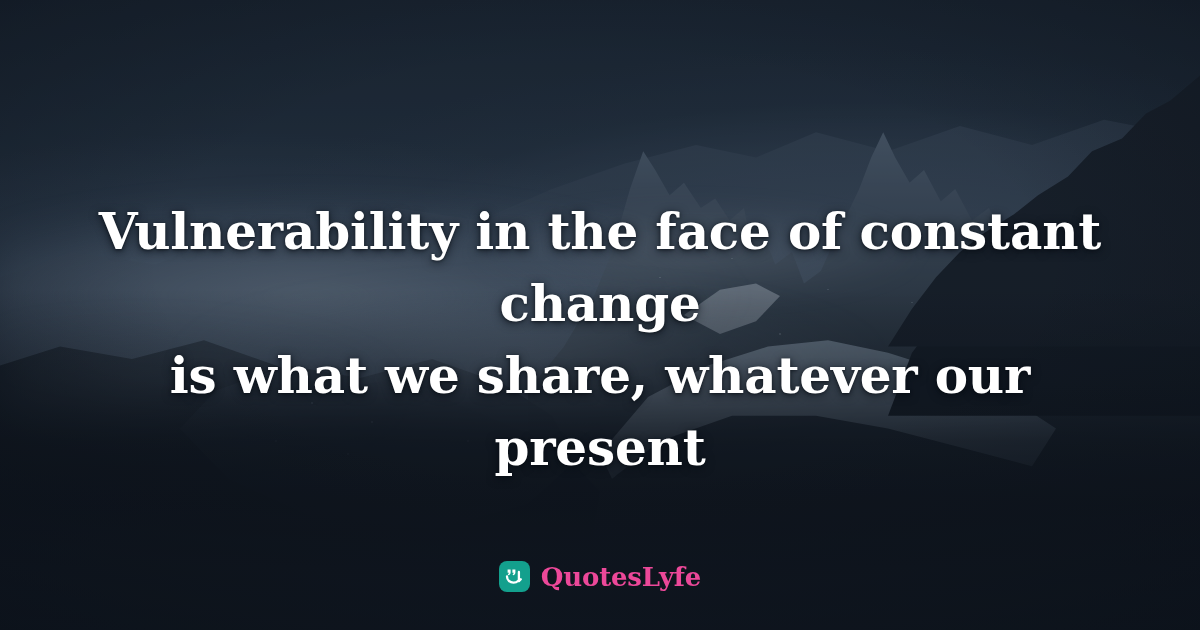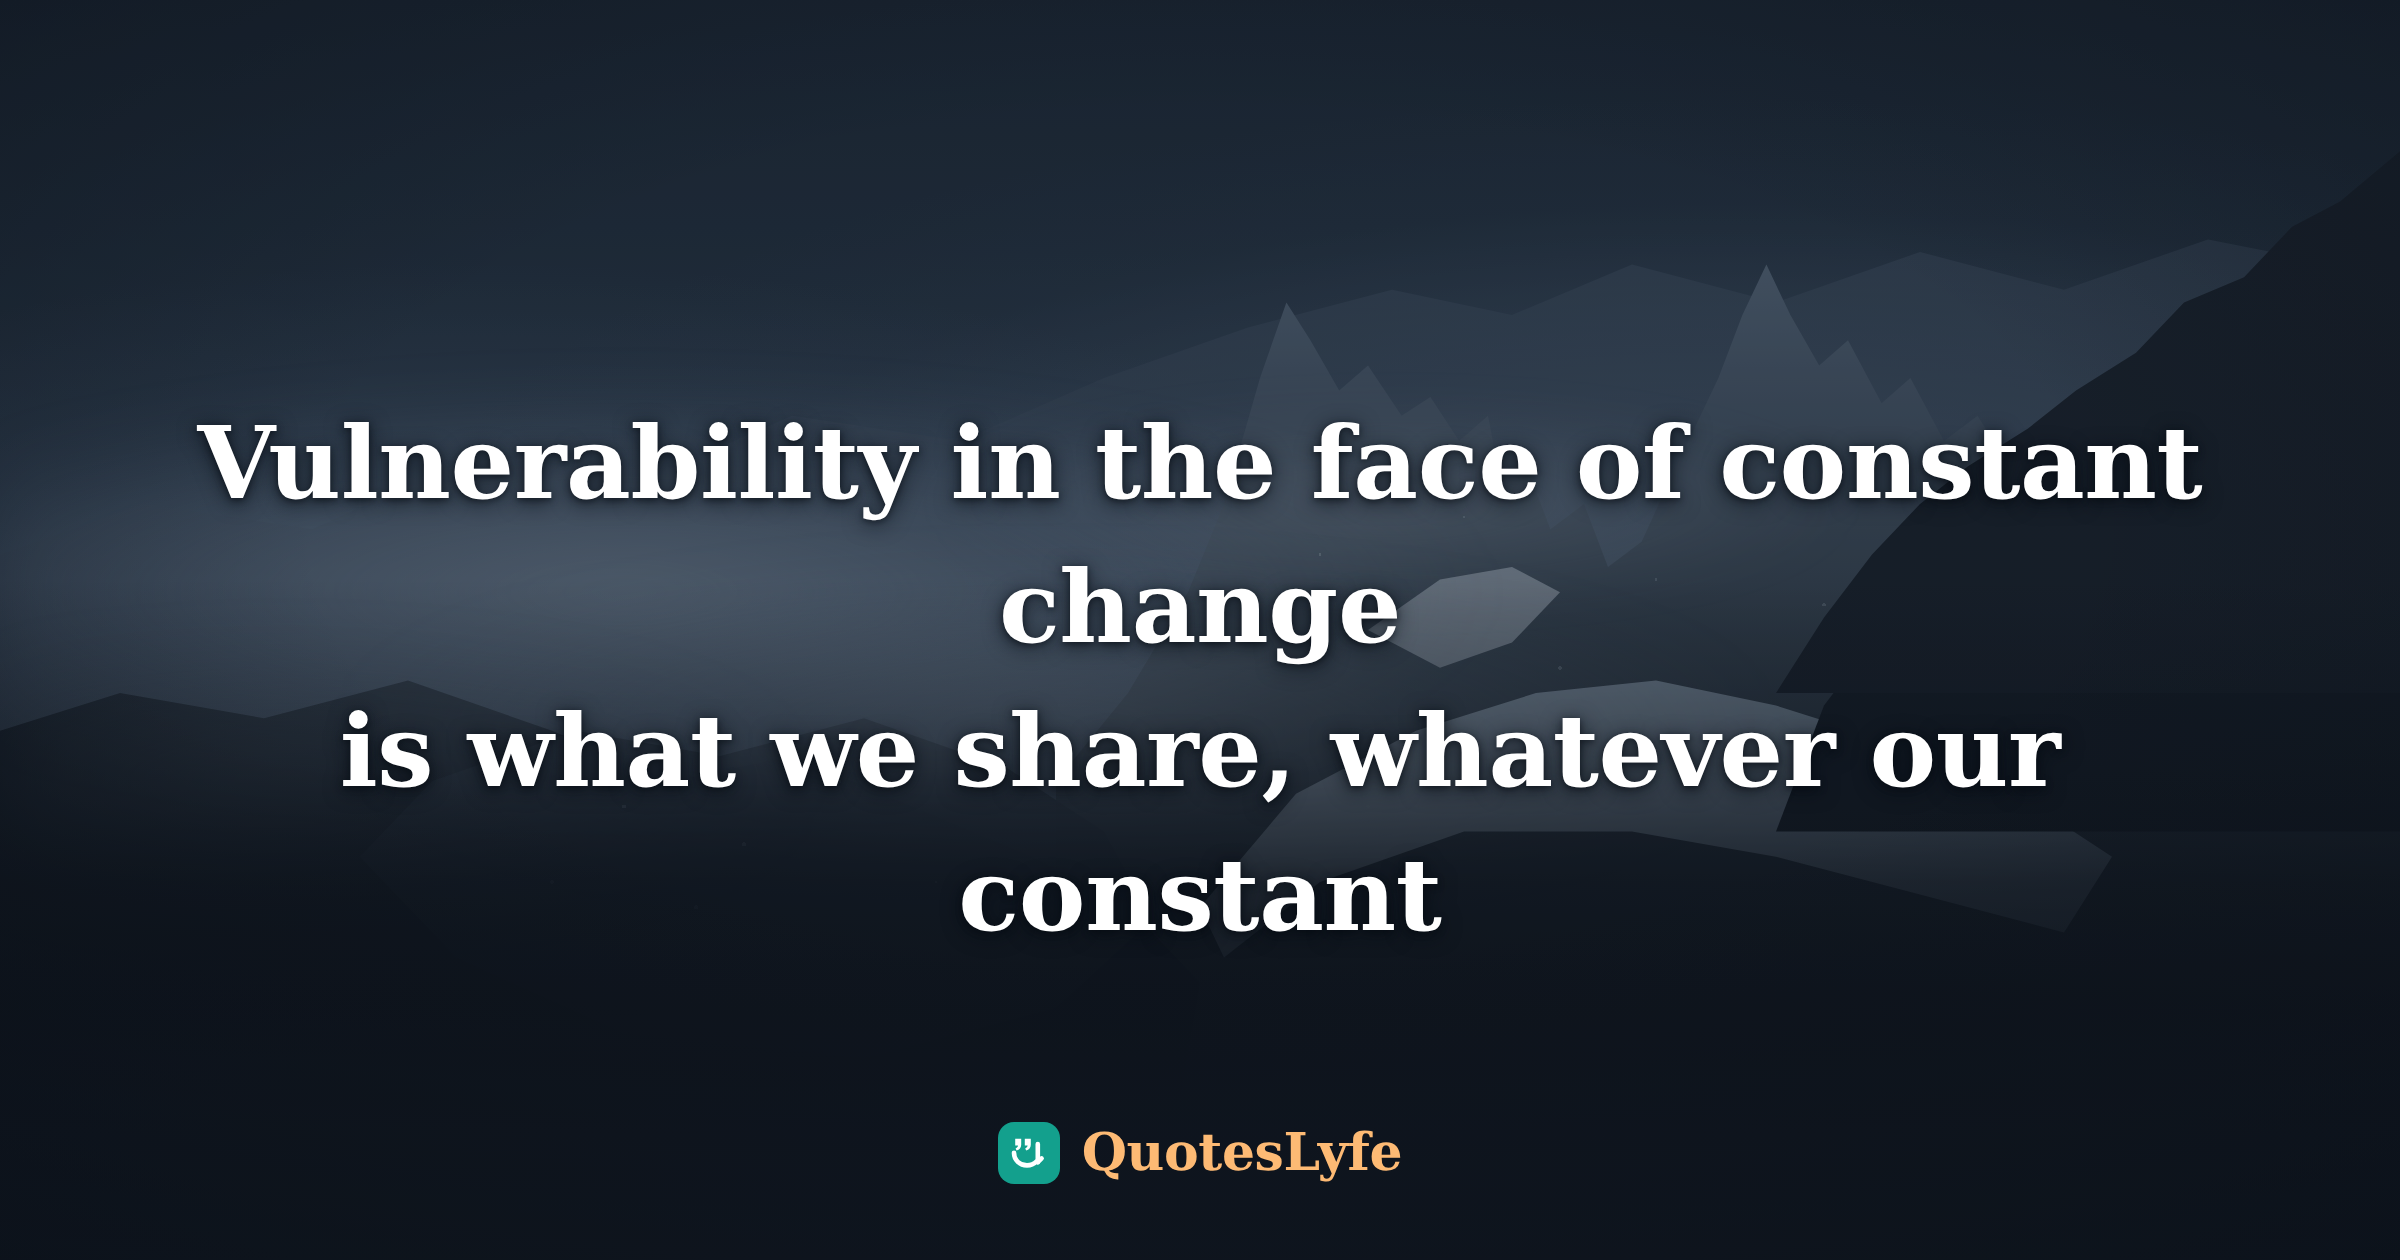--- a/index.html
+++ b/index.html
@@ -247,21 +247,21 @@
   .brand-mark {
     width: 31px;
     height: 31px;
     border-radius: 8px;
     display: flex;
     align-items: center;
     justify-content: center;
     flex: 0 0 auto;
   }
   .brand-name {
-    color: #fdba74;
+    color: #ec4899;
     font-family: "DejaVu Serif", "Liberation Serif", serif;
     font-size: 26px;
     font-weight: 700;
     letter-spacing: -0.2px;
     line-height: 1;
   }
 </style>
 </head>
 <body>
 
@@ -288,21 +288,21 @@
   <div class="bg-layer mist-a"></div>
   <div class="bg-layer mist-b"></div>
   <div class="bg-layer mist-c"></div>
 
   <div class="bg-layer bottom-dark"></div>
   <div class="bg-layer vignette"></div>
   <div class="bg-layer scrim"></div>
 
   <div class="quote-block">
     <p class="quote-text">Vulnerability in the face of constant change</p>
-    <p class="quote-text">is what we share, whatever our constant</p>
+    <p class="quote-text">is what we share, whatever our present</p>
   </div>
 
   <div class="brand">
     <span class="brand-mark">
       <svg width="31" height="31" viewBox="0 0 31 31" aria-hidden="true">
         <rect x="0" y="0" width="31" height="31" rx="8" fill="#13a08d"></rect>
 
         <path d="M8.6 8.4h3.0v3.0c0 1.5-.9 2.5-2.3 2.9l-.5-1.1c.8-.3 1.2-.8 1.2-1.4H8.6z" fill="#ffffff"></path>
 
         <path d="M13.4 8.4h3.0v3.0c0 1.5-.9 2.5-2.3 2.9l-.5-1.1c.8-.3 1.2-.8 1.2-1.4h-1.4z" fill="#ffffff"></path>

